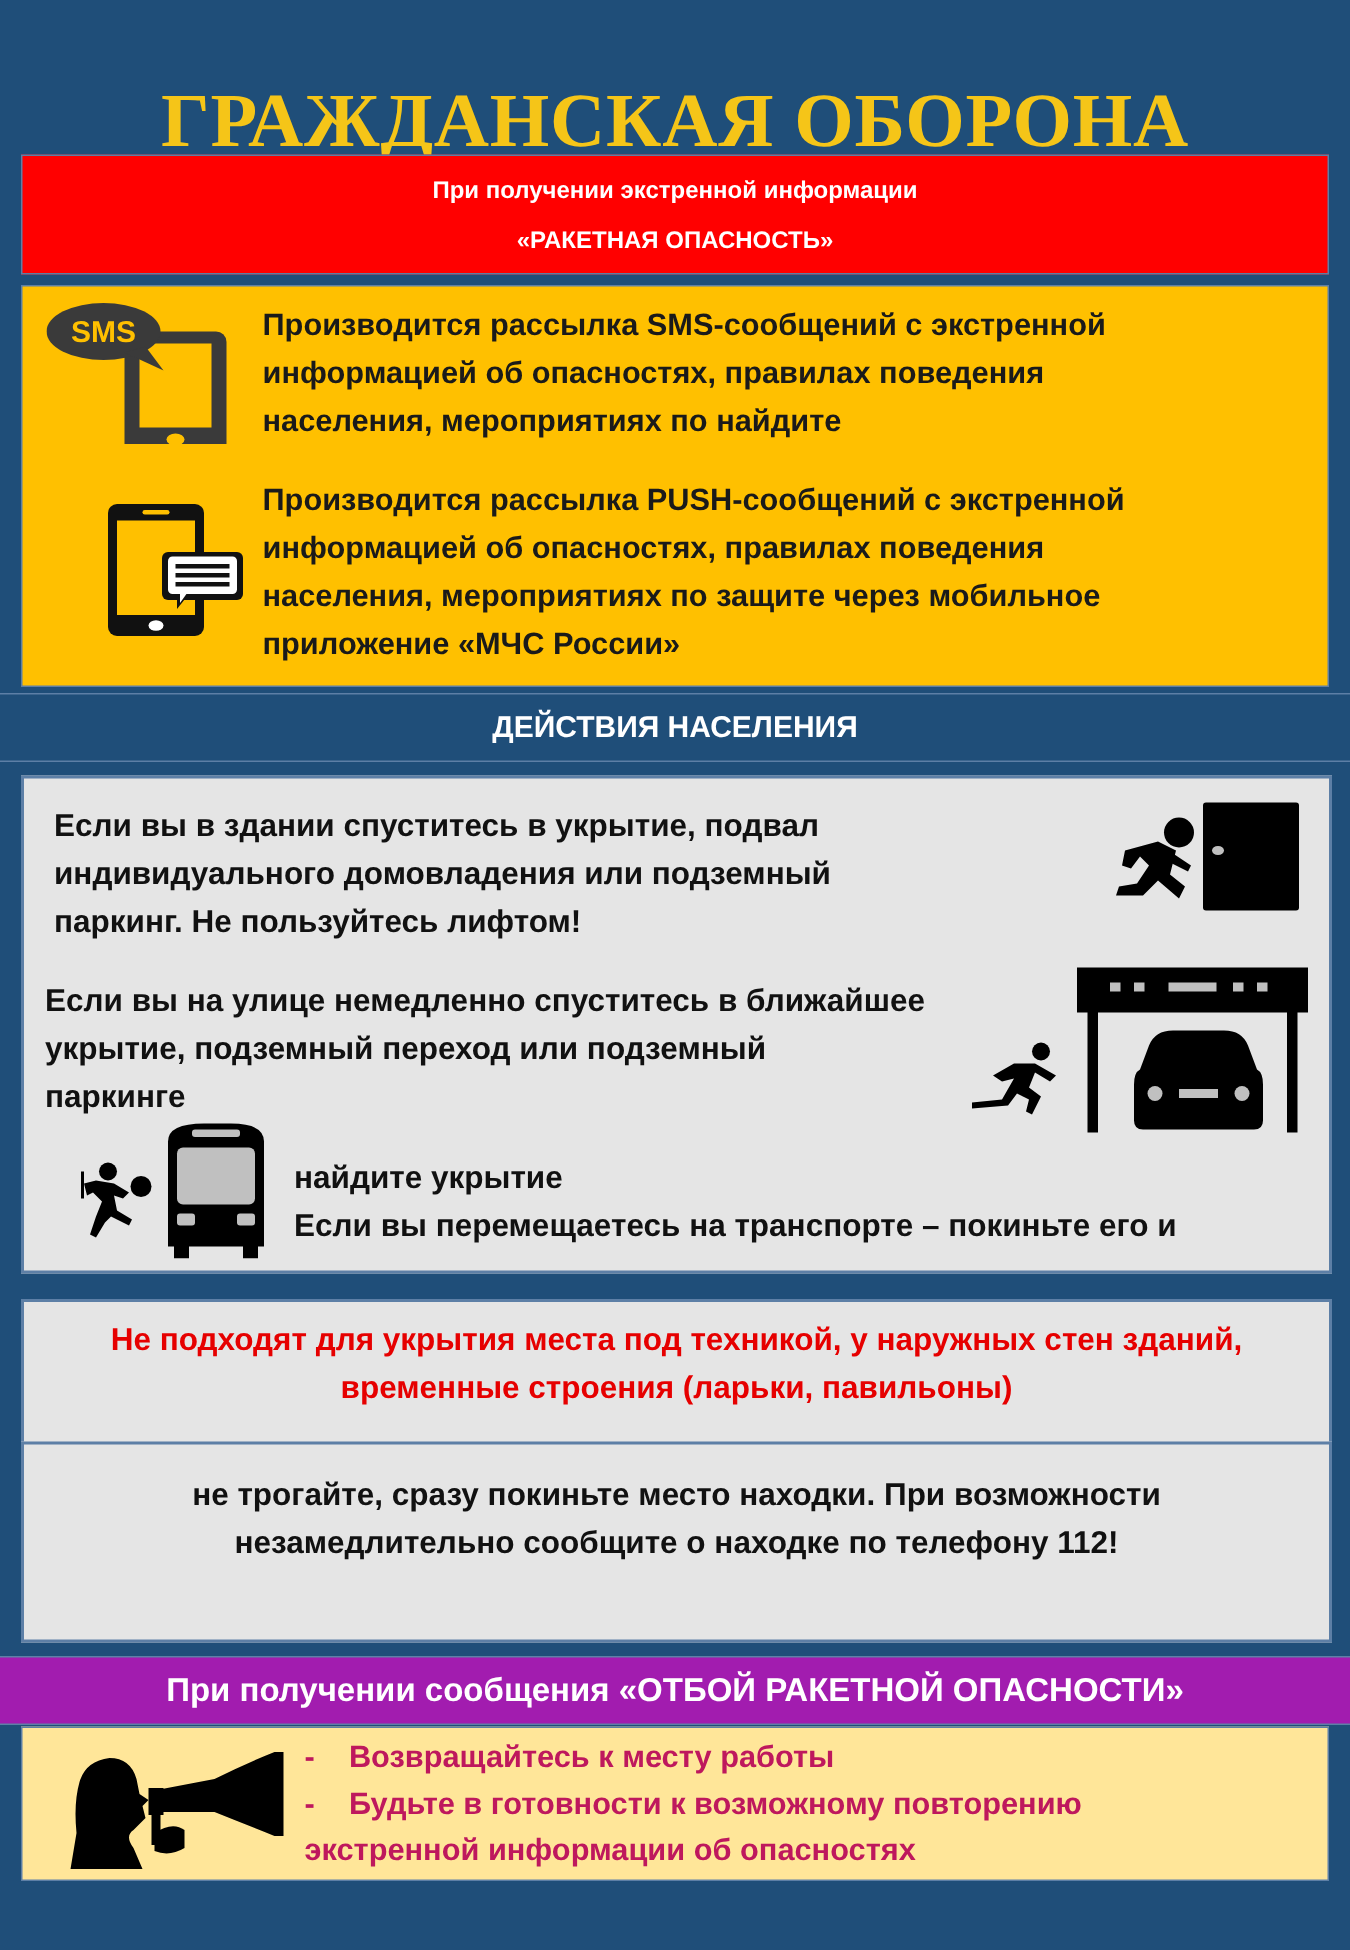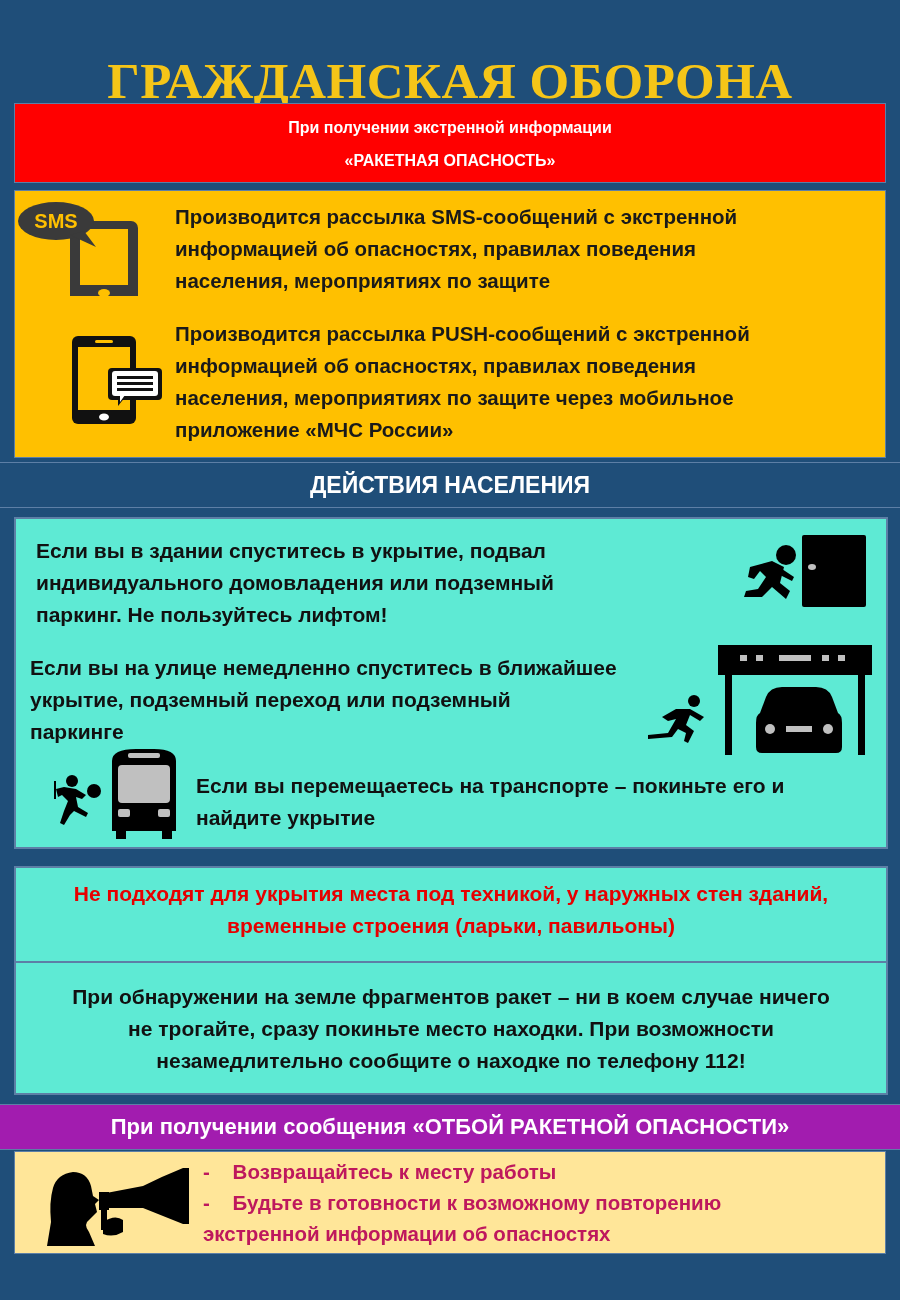--- a/index.html
+++ b/index.html
@@ -2,56 +2,56 @@
 <html><head>
 <meta charset="utf-8">
 <style>
   html, body { margin:0; padding:0; }
   body { width:900px; height:1300px; background:#1f4e79; font-family:"Liberation Sans", sans-serif; position:relative; overflow:hidden; }
   .abs { position:absolute; }
   .title { left:0; top:52px; width:900px; text-align:center; font-family:"Liberation Serif", serif; font-weight:bold; font-size:51px; color:#f5c518; letter-spacing:0.5px; }
   .red-box { left:14px; top:103px; width:872px; height:80px; background:#ff0000; border:1px solid #5d7fa6; box-sizing:border-box; color:#fff; text-align:center; font-weight:bold; font-size:16px; line-height:33px; padding-top:7px; }
   .yellow-box { left:14px; top:190px; width:872px; height:268px; background:#ffc000; border:1px solid #5d7fa6; box-sizing:border-box; }
   .ytext { position:absolute; left:160px; font-weight:bold; font-size:20.5px; line-height:32px; color:#1a1a1a; }
-  .section-bar { left:0; top:462px; width:900px; height:46px; background:#1f4e79; border-top:1px solid #5d7fa6; border-bottom:1px solid #5d7fa6; box-sizing:border-box; color:#fff; font-weight:bold; font-size:23px; text-align:center; line-height:44px; }
-  .gray-box { background:#5eead4; border:2px solid #5d7fa6; box-sizing:border-box; }
+  .section-bar { left:0; top:462px; width:900px; height:46px; background:#1f4e79; border-top:1px solid #5d7fa6; border-bottom:1px solid #5d7fa6; box-sizing:border-box; color:#fff; font-weight:bold; font-size:20px; text-align:center; line-height:44px; }
+  .gray-box { background:#e5e5e5; border:2px solid #5d7fa6; box-sizing:border-box; }
   .gtext { position:absolute; font-weight:bold; font-size:21px; line-height:32px; color:#111; }
   .center-text { text-align:center; }
   .red-text { color:#e60000; }
   .bottom-bar { left:0; top:1104px; width:900px; height:46px; background:#a21caf; border-top:1px solid #5d7fa6; border-bottom:1px solid #5d7fa6; box-sizing:border-box; color:#fff; font-weight:bold; font-size:22px; text-align:center; line-height:44px; }
   .cream-box { left:14px; top:1151px; width:872px; height:103px; background:#ffe699; border:1px solid #5d7fa6; box-sizing:border-box; }
   .ctext { position:absolute; font-weight:bold; font-size:20.5px; line-height:31px; color:#be185d; }
   svg { display:block; }
 </style>
 </head>
 <body>
 
 <div class="abs title">ГРАЖДАНСКАЯ ОБОРОНА</div>
 
 <div class="abs red-box">
   <div>При получении экстренной информации</div>
   <div>«РАКЕТНАЯ ОПАСНОСТЬ»</div>
 </div>
 
 <div class="abs yellow-box">
 
-  <div class="abs" style="left:3px;top:10px;">
+  <div class="abs" style="left:16px;top:10px;">
     <svg width="125" height="95" viewBox="0 0 125 95">
       <rect x="52" y="20" width="68" height="82" rx="7" fill="#3a3a3a"></rect>
       <rect x="62" y="28" width="48" height="56" fill="#ffc000"></rect>
       <ellipse cx="86" cy="92" rx="6" ry="4" fill="#ffc000"></ellipse>
       <ellipse cx="38" cy="20" rx="38" ry="19" fill="#3a3a3a"></ellipse>
       <polygon points="52,34 78,46 66,30" fill="#3a3a3a"></polygon>
       <text x="38" y="27" text-anchor="middle" font-family="Liberation Sans, sans-serif" font-weight="bold" font-size="20" fill="#ffc000">SMS</text>
     </svg>
   </div>
   <div class="ytext" style="top:10px;">
     <div>Производится рассылка SMS-сообщений с экстренной</div>
     <div>информацией об опасностях, правилах поведения</div>
-    <div>населения, мероприятиях по защите</div>
+    <div>населения, мероприятиях по найдите</div>
   </div>
 
   <div class="abs" style="left:55px;top:143px;">
     <svg width="100" height="92" viewBox="0 0 100 92">
       <rect x="2" y="2" width="64" height="88" rx="6" fill="#111"></rect>
       <rect x="8" y="13" width="52" height="63" fill="#ffc000"></rect>
       <rect x="25" y="6" width="18" height="3" rx="1.5" fill="#ffc000"></rect>
       <ellipse cx="34" cy="83" rx="5" ry="3.5" fill="#fff"></ellipse>
       <rect x="38" y="34" width="54" height="32" rx="4" fill="#111"></rect>
       <rect x="42" y="37" width="46" height="25" rx="3" fill="#fff"></rect>
@@ -126,35 +126,34 @@
       <path d="M76 14 Q76 2 100 2 L118 2 Q140 2 140 14 L140 84 L76 84 Z" fill="#000"></path>
       <rect x="92" y="6" width="32" height="5" rx="2" fill="#c0c0c0"></rect>
       <rect x="82" y="18" width="52" height="38" rx="4" fill="#c0c0c0"></rect>
       <rect x="82" y="62" width="12" height="8" rx="2" fill="#c0c0c0"></rect>
       <rect x="122" y="62" width="12" height="8" rx="2" fill="#c0c0c0"></rect>
       <rect x="80" y="82" width="10" height="10" fill="#000"></rect>
       <rect x="126" y="82" width="10" height="10" fill="#000"></rect>
     </svg>
   </div>
   <div class="gtext" style="left:180px;top:251px;">
+    <div>найдите укрытие</div>
     <div>Если вы перемещаетесь на транспорте – покиньте его и</div>
-    <div>найдите укрытие</div>
   </div>
 </div>
 
 <div class="abs gray-box" style="left:14px;top:866px;width:874px;height:106px;">
   <div class="gtext center-text red-text" style="left:0;top:10px;width:870px;">
     <div>Не подходят для укрытия места под техникой, у наружных стен зданий,</div>
     <div>временные строения (ларьки, павильоны)</div>
   </div>
 </div>
 
 <div class="abs gray-box" style="left:14px;top:961px;width:874px;height:134px;">
   <div class="gtext center-text" style="left:0;top:18px;width:870px;">
-    <div>При обнаружении на земле фрагментов ракет – ни в коем случае ничего</div>
     <div>не трогайте, сразу покиньте место находки. При возможности</div>
     <div>незамедлительно сообщите о находке по телефону 112!</div>
   </div>
 </div>
 
 <div class="abs bottom-bar">При получении сообщения «ОТБОЙ РАКЕТНОЙ ОПАСНОСТИ»</div>
 
 <div class="abs cream-box">
   <div class="abs" style="left:28px;top:10px;">
     <svg width="150" height="84" viewBox="0 0 150 84">

